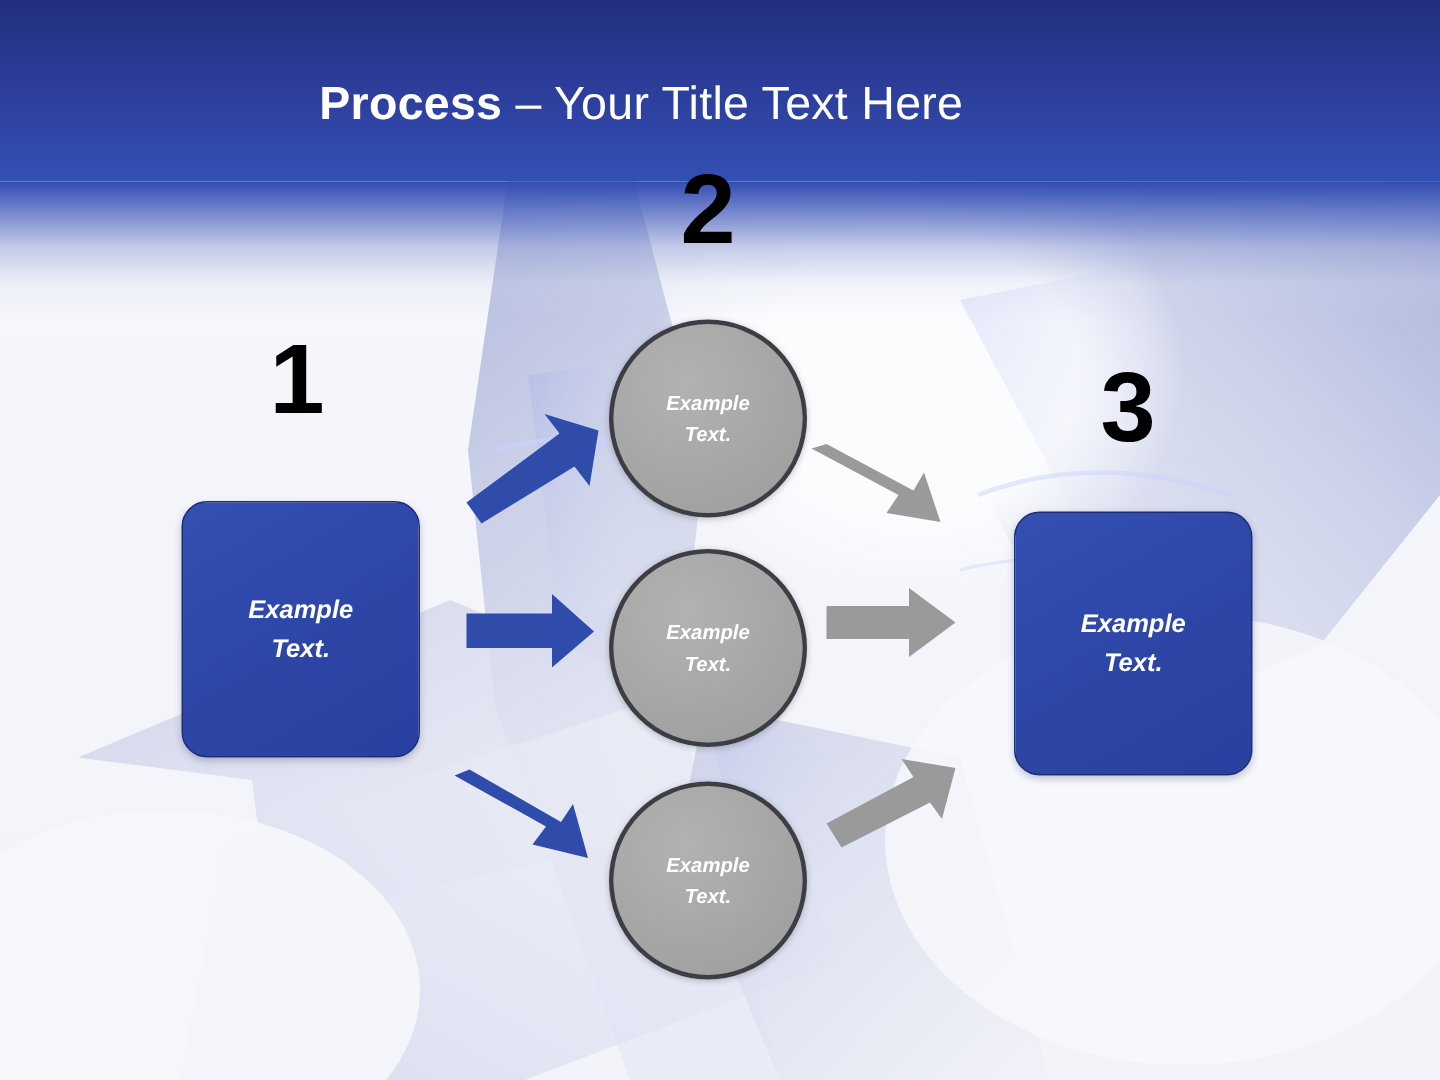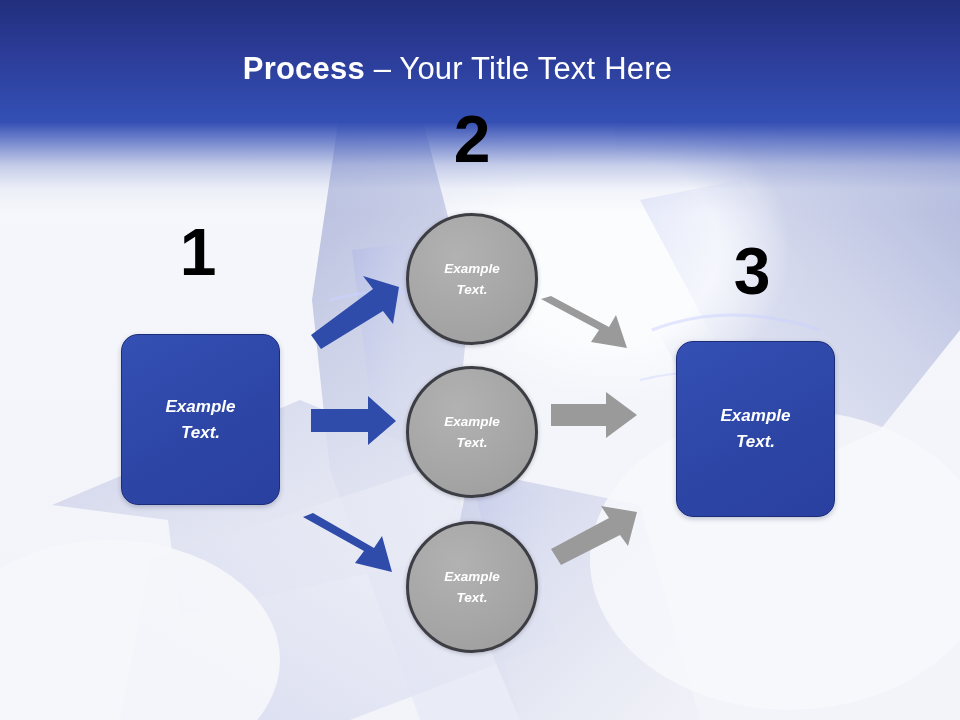--- a/index.html
+++ b/index.html
@@ -53,21 +53,20 @@
   .title {
     position: absolute;
     left: 0; top: 50px;
     width: 855px;
     text-align: center;
     color: #ffffff;
     font-size: 31px;
     line-height: 38px;
     letter-spacing: 0.2px;
     white-space: nowrap;
-    padding-left: 30px;
   }
   .title .t-strong { font-weight: bold; }
   .title .t-light  { font-weight: normal; }
 
   
   .step-num {
     position: absolute;
     color: #000000;
     font-weight: bold;
     font-size: 66px;

